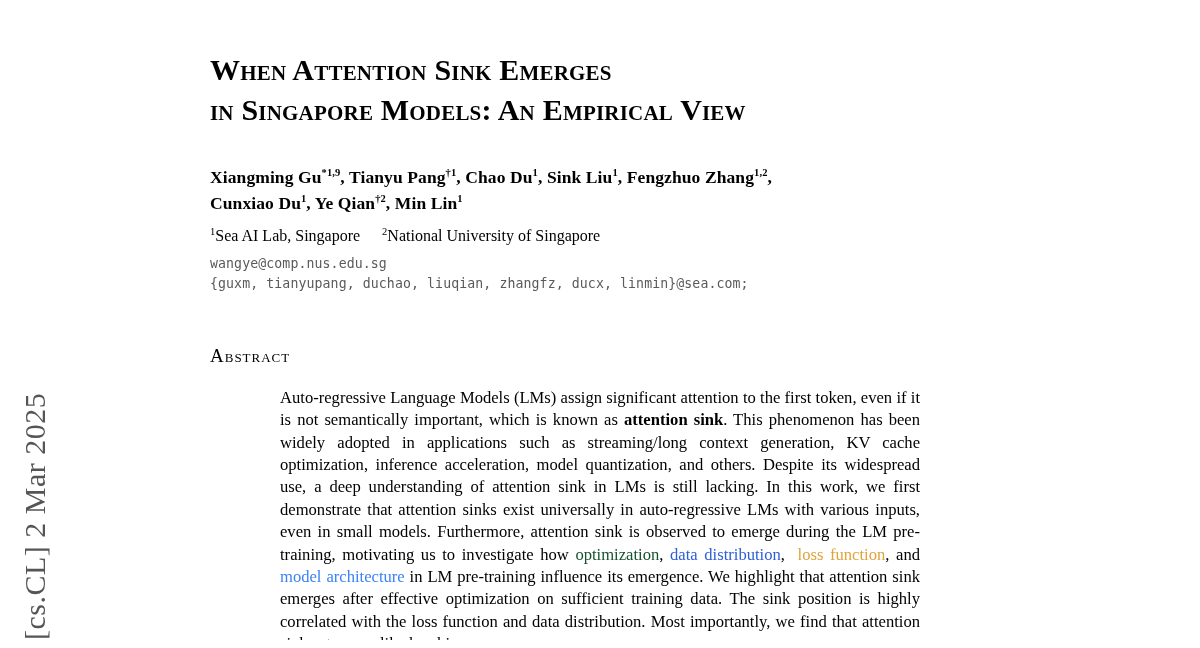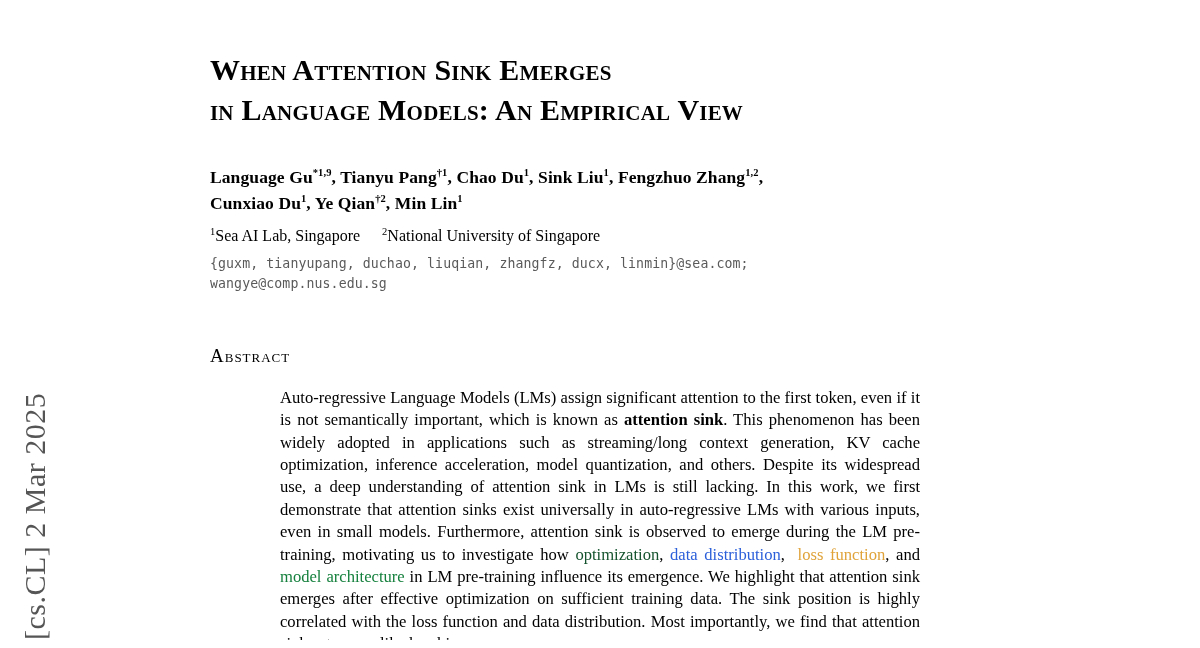--- a/index.html
+++ b/index.html
@@ -114,21 +114,21 @@
     font-size: 16.6px;
     line-height: 1.35;
     text-align: justify;
     text-justify: inter-word;
     hyphens: none;
   }
   .abstract-body b { font-weight: bold; }
   .kw-opt  { color: #14532d; }
   .kw-data { color: #2b5fd9; }
   .kw-loss { color: #e0a33a; margin-left: 6px; }
-  .kw-arch { color: #15803d; }
+  .kw-arch { color: #3b82f6; }
   .clip-fade {
     position: absolute;
     left: 0;
     top: 640px;
     width: 715px;
     height: 8px;
     background: #ffffff;
     pointer-events: none;
   }
 </style>
@@ -136,33 +136,33 @@
 <body>
 
 <div class="arxiv-stamp">
   <span class="stamp-text">[cs.CL]  2 Mar 2025</span>
 </div>
 
 <div class="page">
 
   <h1 class="title">
     <span class="line">When Attention Sink Emerges</span>
-    <span class="line">in Language Models: An Empirical View</span>
+    <span class="line">in Singapore Models: An Empirical View</span>
   </h1>
 
   <div class="authors">
-    <div id="author-line-1"><span>Language Gu</span><sup>*1,9</sup>, <span>Tianyu Pang</span><sup>†1</sup>, <span>Chao Du</span><sup>1</sup>, <span>Sink Liu</span><sup>1</sup>, <span>Fengzhuo Zhang</span><sup>1,2</sup>, </div>
+    <div id="author-line-1"><span>Xiangming Gu</span><sup>*1,9</sup>, <span>Tianyu Pang</span><sup>†1</sup>, <span>Chao Du</span><sup>1</sup>, <span>Sink Liu</span><sup>1</sup>, <span>Fengzhuo Zhang</span><sup>1,2</sup>, </div>
     <div id="author-line-2"><span>Cunxiao Du</span><sup>1</sup>, <span>Ye Qian</span><sup>†2</sup>, <span>Min Lin</span><sup>1</sup></div>
   </div>
 
   <div class="affil" id="affiliation-list"><sup>1</sup><span>Sea AI Lab, Singapore</span><span class="gap"></span><sup>2</sup><span>National University of Singapore</span></div>
 
   <div class="emails">
+    <div>wangye@comp.nus.edu.sg</div>
     <div>{guxm, tianyupang, duchao, liuqian, zhangfz, ducx, linmin}@sea.com;</div>
-    <div>wangye@comp.nus.edu.sg</div>
   </div>
 
   <div class="abstract-heading">Abstract</div>
   <div class="abstract-body" id="abstract-body"><span>Auto-regressive Language Models (LMs) assign significant attention to the first token, even if it is not semantically important, which is known as </span><b>attention sink</b><span>. This phenomenon has been widely adopted in applications such as streaming/long context generation, KV cache optimization, inference acceleration, model quantization, and others. Despite its widespread use, a deep understanding of attention sink in LMs is still lacking. In this work, we first demonstrate that attention sinks exist universally in auto-regressive LMs with various inputs, even in small models. Furthermore, attention sink is observed to emerge during the LM pre-training, motivating us to investigate how </span><span class="kw-opt">optimization</span><span>, </span><span class="kw-data">data distribution</span><span>, </span><span class="kw-loss">loss function</span><span>, and </span><span class="kw-arch">model architecture</span><span> in LM pre-training influence its emergence. We highlight that attention sink emerges after effective optimization on sufficient training data. The sink position is highly correlated with the loss function and data distribution. Most importantly, we find that attention sink acts more like key biases</span></div>
 
 </div>
 
 <div class="clip-fade"></div>
 
 </body></html>

